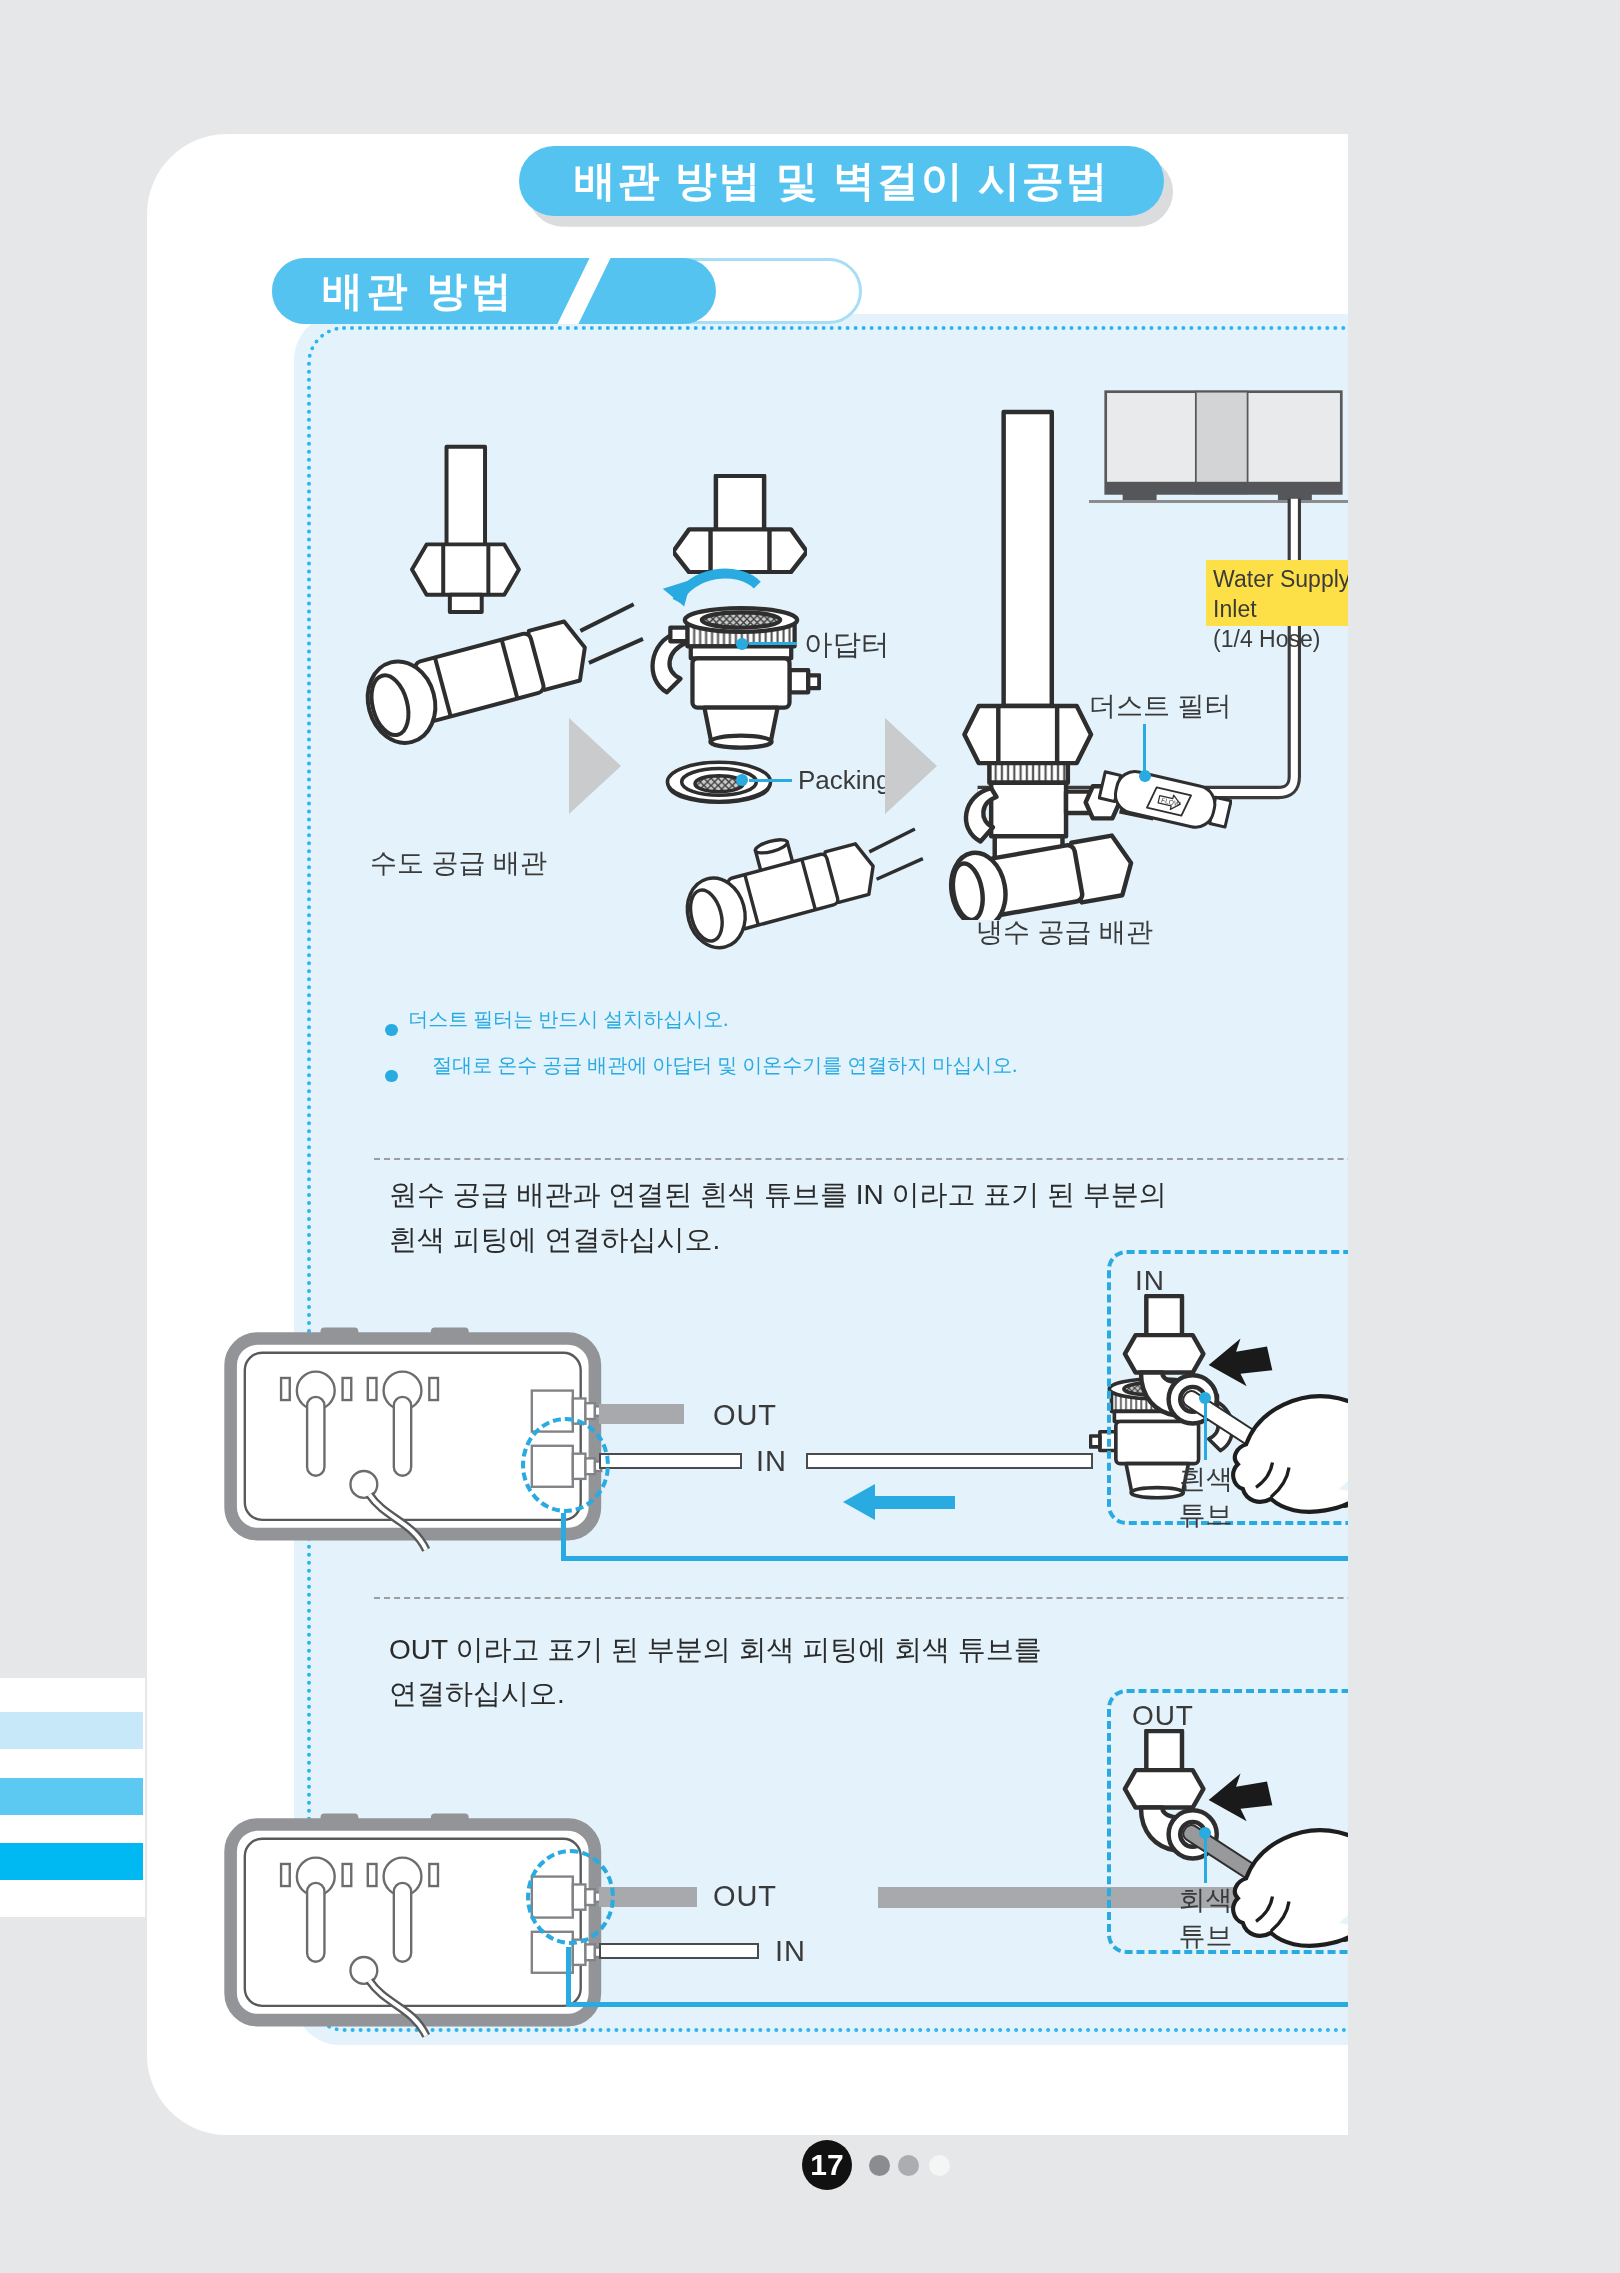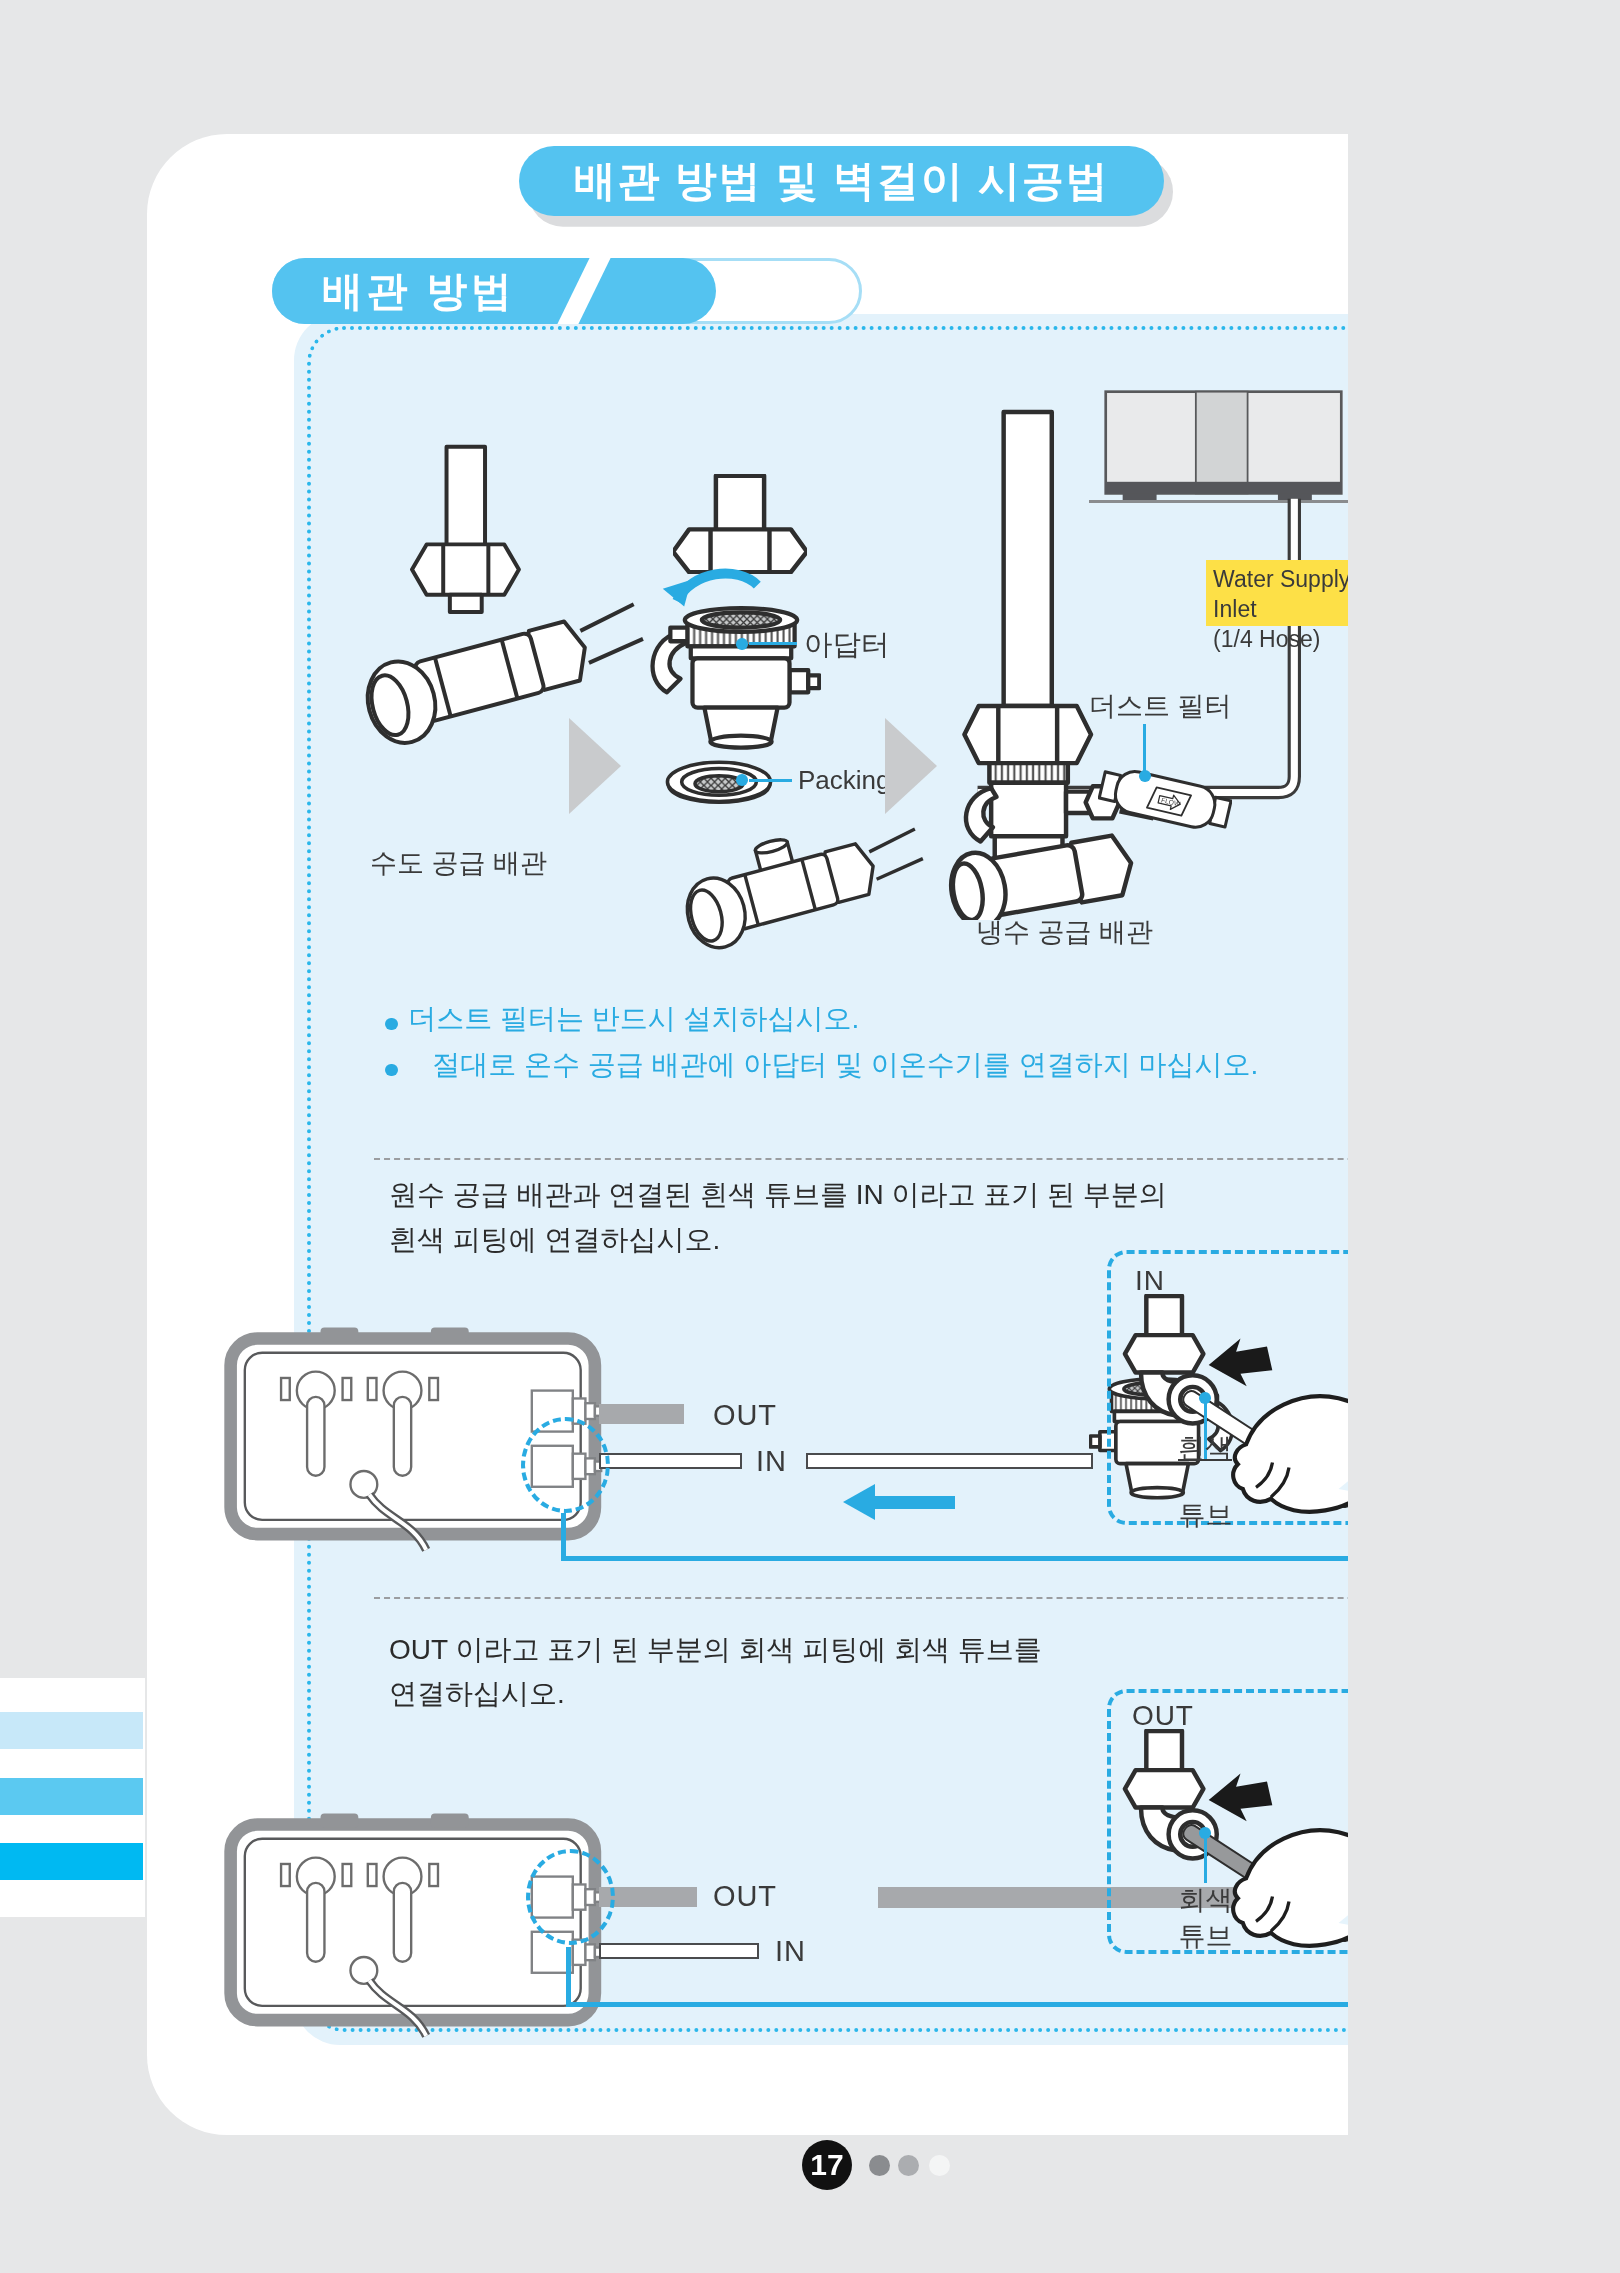--- a/index.html
+++ b/index.html
@@ -24,21 +24,21 @@
   
   .bigbox{left:294px;top:314px;width:1191px;height:1731px;background:#E3F2FB;border-radius:46px;}
   .bigbox-dotted{left:307px;top:326px;width:1166px;height:1706px;border:4.5px dotted #2BB7EB;border-radius:37px;box-sizing:border-box;}
   .klabel{color:#3A3A3A;font-size:27px;}
   .blue-dot{width:11.6px;height:11.6px;border-radius:50%;background:#29ABE2;}
   .leader-h{height:2.7px;background:#29ABE2;}
   .leader-v{width:2.7px;background:#29ABE2;}
   .tri{width:0;height:0;border-top:48px solid transparent;border-bottom:48px solid transparent;border-left:52px solid #C9CBCD;}
   .inlet-box{left:1206px;top:560px;width:180px;height:66px;background:#fde047;color:#3A3A3A;font-size:23px;
      line-height:30px;padding:3.6px 7.1px;box-sizing:border-box;}
-  .note-row{display:flex;align-items:center;color:#29ABE2;font-size:28px;line-height:34px;}
+  .note-row{display:flex;align-items:flex-end;color:#29ABE2;font-size:20px;line-height:34px;font-family:Liberation Serif, serif;}
   .note-bullet{width:12.5px;height:12.5px;border-radius:50%;background:#29ABE2;margin:9.8px 10.7px 0 0;flex:0 0 auto;}
   .divider{border-top:2.7px dashed #9B9DA0;height:0;}
   .para{color:#2B2B2B;font-size:28px;line-height:34px;}
   .portlabel{color:#3A3A3A;font-size:29px;letter-spacing:0.9px;}
   .tube-white{background:#FFFFFF;border:2.7px solid #4A4B4D;box-sizing:border-box;}
   .tube-gray{background:#A7A9AC;}
   .dash-circle{border:4.5px dashed #29ABE2;border-radius:50%;box-sizing:border-box;}
   .conn{background:#29ABE2;}
   .detail-box{border:4.5px dashed #29ABE2;border-radius:19.6px;box-sizing:border-box;}
   .arrow-bar{background:#29ABE2;height:12.5px;}
@@ -324,21 +324,21 @@
     <polygon points="4,34 40,4 35,19 70,13 76,40 40,44 47,58" fill="#1A1A1A"></polygon>
   </svg>
   <div class="abs tube-rot" style="left:1189px;top:1387px;width:200px;background:#fff;transform:rotate(33deg);"></div>
   <svg class="abs" style="left:1223px;top:1362px;" width="165" height="159" viewBox="0 0 200 185">
     <path d="M28,96 C44,52 96,30 140,40 C178,49 198,78 194,112 C190,146 162,170 124,176 C96,181 72,175 58,162 C44,170 28,164 24,150 C12,146 8,130 18,120 C10,112 16,100 28,96 Z" fill="#fff" stroke="#1E1E1E" stroke-width="5"></path>
     <path d="M58,160 C70,150 78,138 80,124 M40,148 C52,140 58,130 60,118" fill="none" stroke="#1E1E1E" stroke-width="4"></path>
     <polygon points="140,150 190,110 182,158" fill="#E6F4FC"></polygon>
   </svg>
   <div class="abs blue-dot" style="left:1199px;top:1392px;"></div>
   <div class="abs leader-v" style="left:1204px;top:1403px;height:57px;"></div>
-  <div class="abs klabel" style="left:1178px;top:1430px;width:55px;text-align:left;text-decoration:underline;">흰색</div>
+  <div class="abs klabel" style="left:1178px;top:1461px;width:55px;text-align:right;">흰색</div>
   <div class="abs klabel" style="left:1178px;top:1497px;width:55px;text-align:center;">튜브</div>
 
   <div class="abs divider" style="left:374px;top:1597px;width:1080px;"></div>
 
   <div class="abs para" style="left:389px;top:1633px;text-align:right;">OUT 이라고 표기 된 부분의 회색 피팅에 회색 튜브를</div>
   <div class="abs para" style="left:389px;top:1677px;">연결하십시오.</div>
 
   <svg class="abs" style="left:218px;top:1807px;" width="410" height="233" viewBox="0 0 520 295">
     <g fill="#fff" stroke="#929497" stroke-width="16" stroke-linejoin="round">
       <rect x="16" y="22" width="462" height="248" rx="34"></rect>

